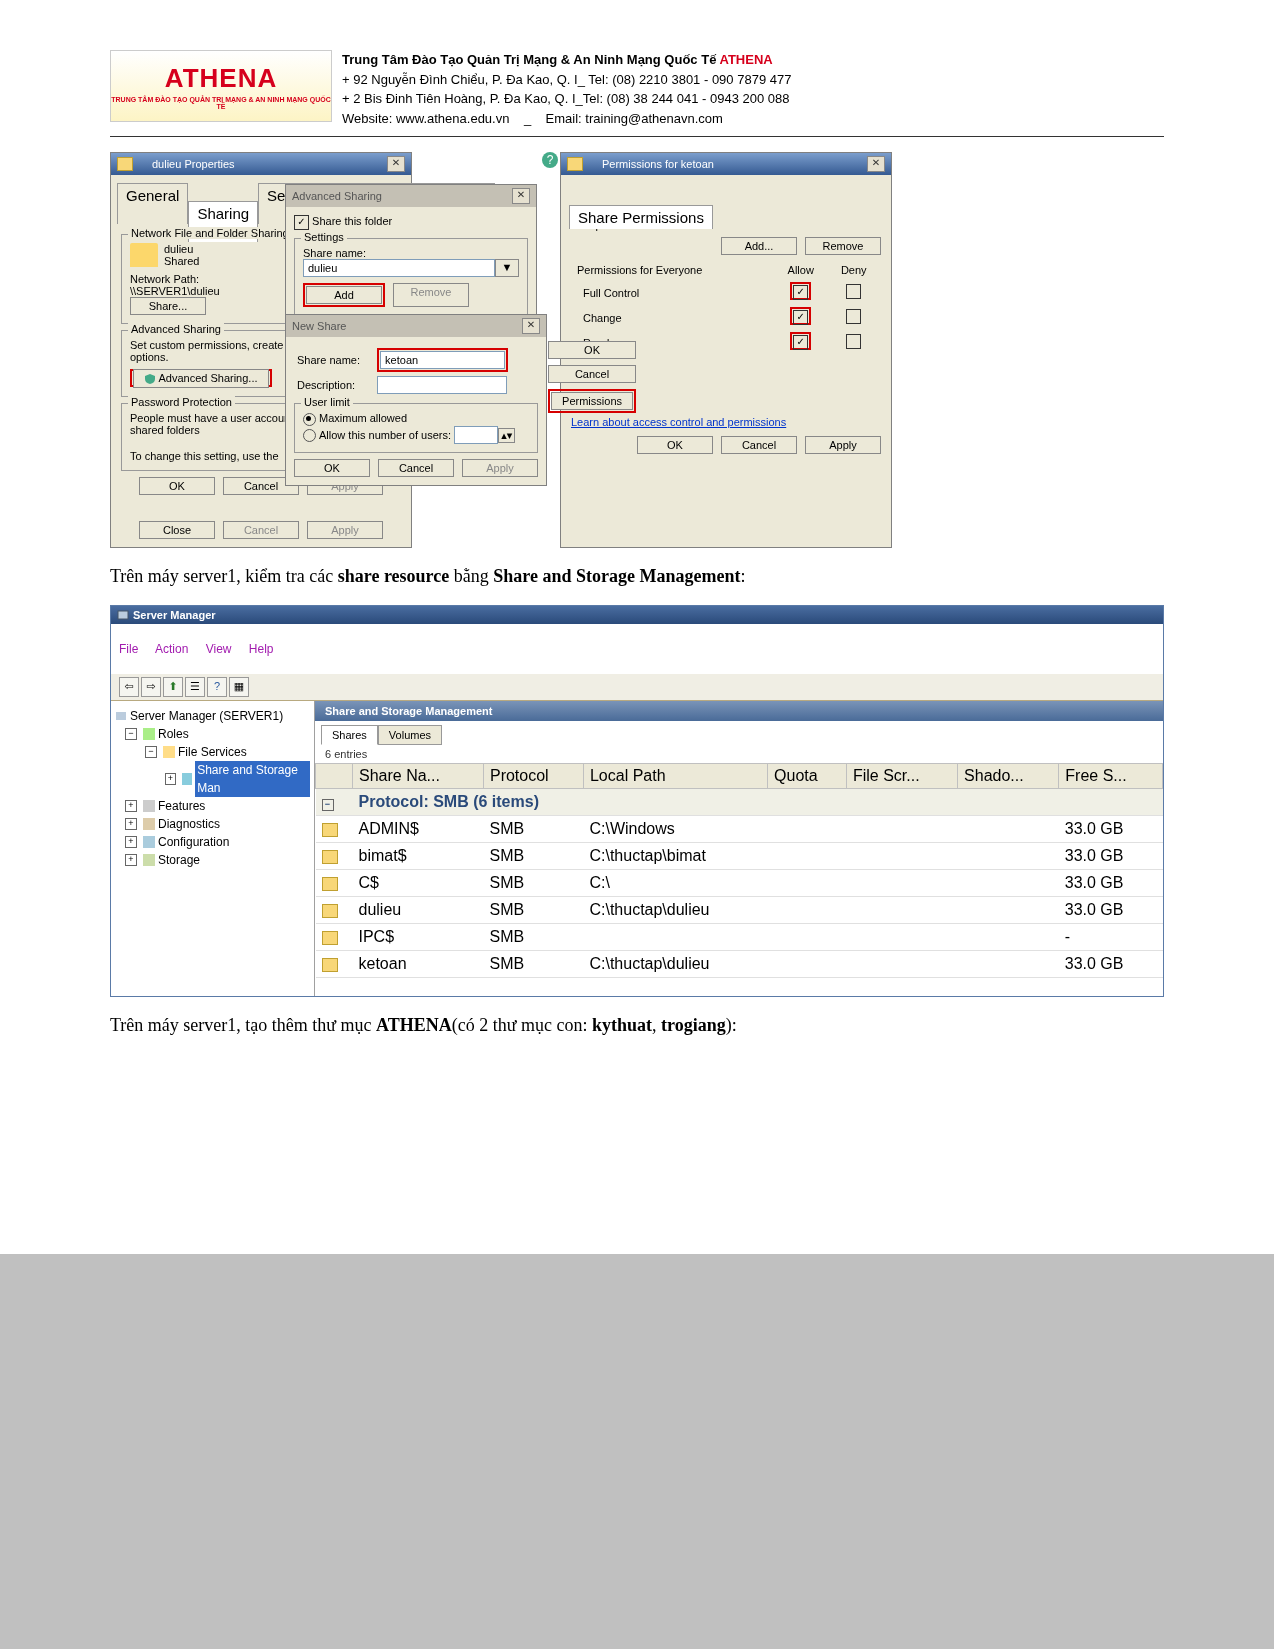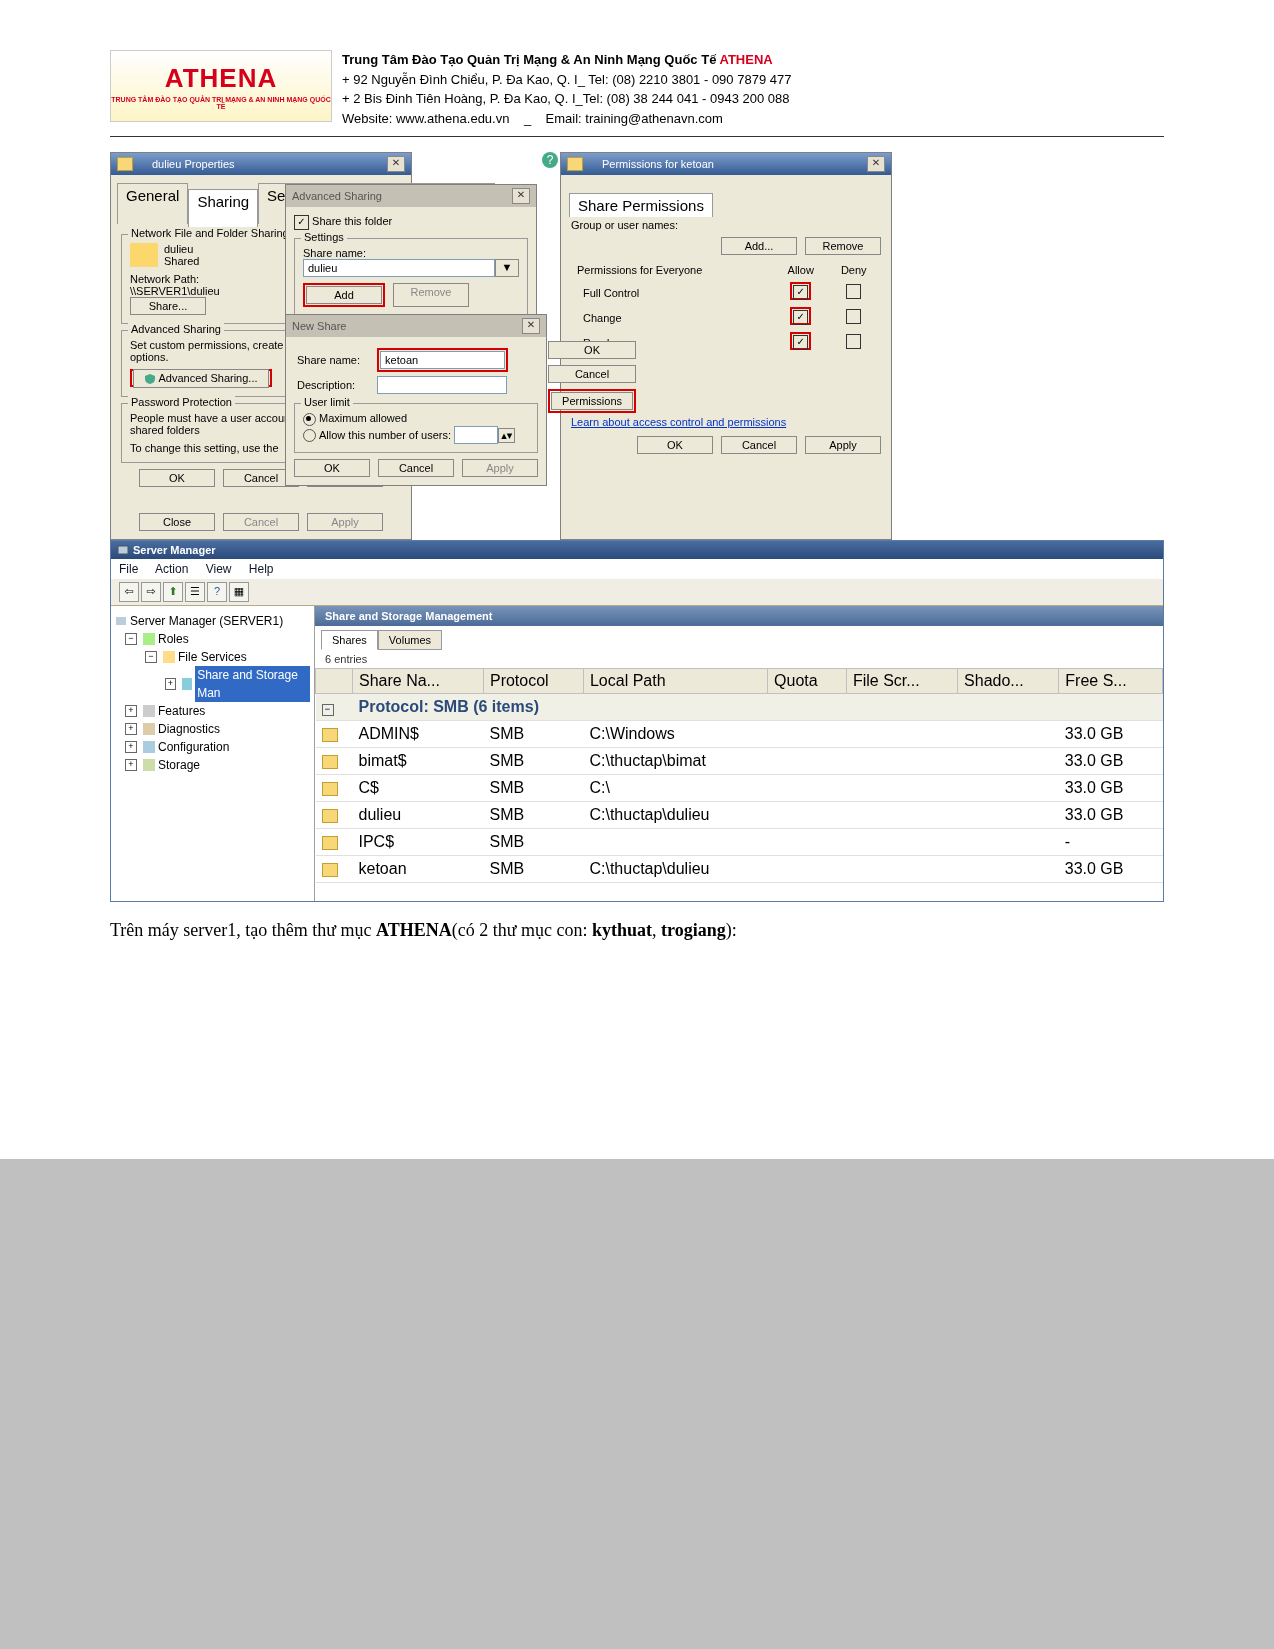--- a/index.html
+++ b/index.html
@@ -11,39 +11,39 @@
 .logo-info{margin-left:10px;font-size:13px;line-height:1.5}
 .logo-info .title{font-weight:bold}
 .logo-info .ath{color:#d6001c;font-weight:bold}
 .shots-row{display:flex;gap:0;margin-top:6px}
 .win{background:#ece9d8;border:1px solid #808080;font-family:Tahoma,sans-serif;font-size:11px;color:#000}
 .title-bar{background:linear-gradient(#7b9ecd,#355a92);color:#fff;padding:3px 6px;display:flex;align-items:center;justify-content:space-between;font-size:11px}
 .title-bar .t{display:flex;align-items:center;gap:16px}
 .close-btn{width:16px;height:14px;background:#e6e1d0;border:1px solid #888;font-size:10px;line-height:12px;text-align:center;color:#333}
 .tabs{display:flex;background:#ece9d8;padding-top:4px}
 .tab{padding:3px 8px;border:1px solid #999;border-bottom:none;background:#ece9d8;font-size:15px}
-.tab.active{background:#fff;position:relative;top:6px}
+.tab.active{background:#fff;position:relative;top:18px}
 .grp{border:1px solid #999;padding:8px;margin:6px 0;position:relative}
 .grp>.gt{position:absolute;top:-8px;left:6px;background:#ece9d8;padding:0 3px;font-size:11px}
 .fld-icon{width:28px;height:24px;background:#fcd76b;border-radius:2px 2px 0 0;display:inline-block;margin-right:6px}
 .btn{background:#ece9d8;border:1px solid #888;padding:2px 10px;font-size:11px;min-width:54px;text-align:center;display:inline-block}
 .btn.disabled{color:#888}
 .btn-row{display:flex;gap:8px;margin-top:6px}
 input[type=text]{border:1px solid #7f9db9;font-size:11px;padding:2px 4px;background:#fff}
 .red-box{border:2px solid #d60000;padding:1px}
 .listbox{background:#fff;border:1px inset #888;height:70px;padding:4px;font-size:11px}
 .perm-table{width:100%;font-size:11px;margin-top:4px}
 .perm-table td{padding:3px 4px}
 .chk{width:13px;height:13px;border:1px solid #333;display:inline-block;text-align:center;font-size:10px;line-height:11px}
 .chk.on::before{content:"✓"}
 .chk-red{border:2px solid #d60000;padding:1px}
 .body-text{font-family:'Times New Roman',serif;font-size:18px;margin:18px 0}
 .sm-win{border:1px solid #5a7aa7;background:#ece9d8;font-family:Tahoma,sans-serif;font-size:11px}
 .sm-title{background:linear-gradient(#4a6da0,#2a4a7a);color:#fff;font-weight:bold;padding:3px 6px;display:flex;align-items:center;gap:4px}
-.sm-menu{padding:3px 8px;font-size:12px;color:#0f172a;background:#fff}
+.sm-menu{padding:18px 8px;font-size:12px;color:#a21caf;background:#fff}
 .sm-toolbar{padding:3px 8px;background:#f0eee4;border-bottom:1px solid #b8a980;display:flex;gap:2px;align-items:center}
 .sm-body{display:flex;background:#fff}
 .tree{width:195px;border-right:1px solid #a0a0a0;padding:6px 4px;font-size:12px;line-height:1.5}
 .tree .tnode{display:flex;align-items:center;gap:3px}
 .tree .sel{background:#316ac5;color:#fff;padding:0 2px}
 .pane{flex:1}
 .pane-head{background:linear-gradient(#7a94b8,#4a6b98);color:#fff;font-weight:bold;padding:4px 10px}
 .pane-tabs{display:flex;padding:4px 6px 0 6px}
 .ptab{padding:3px 10px;border:1px solid #999;background:#ece9d8;font-size:11px}
 .ptab.active{background:#fff;border-bottom:1px solid #fff}
@@ -123,21 +123,21 @@
      <div class="grp">
       <div class="gt">Advanced Sharing</div>
       <div style="font-size:11px">Set custom permissions, create advanced sharing options.</div>
       <div style="margin-top:6px"><span class="red-box"><span class="btn"><svg class="icn">
                         <path d="M6 1 L11 3 L11 6 Q11 10 6 11 Q1 10 1 6 L1 3 Z" fill="#4a8"></path>
                       </svg> <span>Advanced Sharing...</span></span></span></div>
      </div>
      <div class="grp">
       <div class="gt">Password Protection</div>
       <div style="font-size:11px">People must have a user account computer to access shared folders</div>
-      <div style="font-size:11px;margin-top:6px">To change this setting, use the</div>
+      <div style="font-size:11px;margin-top:14px">To change this setting, use the</div>
      </div>
      <div class="btn-row" style="justify-content:center">
       <span class="btn">OK</span>
       <span class="btn">Cancel</span>
       <span class="btn disabled">Apply</span>
      </div>
     </div>
    </div>
    <div class="btn-row" style="justify-content:center;padding:8px">
     <span class="btn">Close</span>
@@ -255,20 +255,23 @@
     <div class="btn-row" style="justify-content:flex-end;margin-top:8px">
      <span class="btn">OK</span>
      <span class="btn">Cancel</span>
      <span class="btn">Apply</span>
     </div>
    </div>
   </div>
  </div>
 </div>
 
+<div class="body-text">
+ <span>Trên máy server1, kiểm tra các </span><b>share resource</b><span> bằng </span><b>Share and Storage Management</b><span>:</span>
+</div>
 
 <div class="sm-win">
  <div class="sm-title">
         <svg class="icn">
           <rect x="1" y="2" width="10" height="8" fill="#bcd" stroke="#456"></rect>
         </svg>
         <span>Server Manager</span>
       </div>
  <div class="sm-menu">
   <span style="margin-right:14px">File</span>

